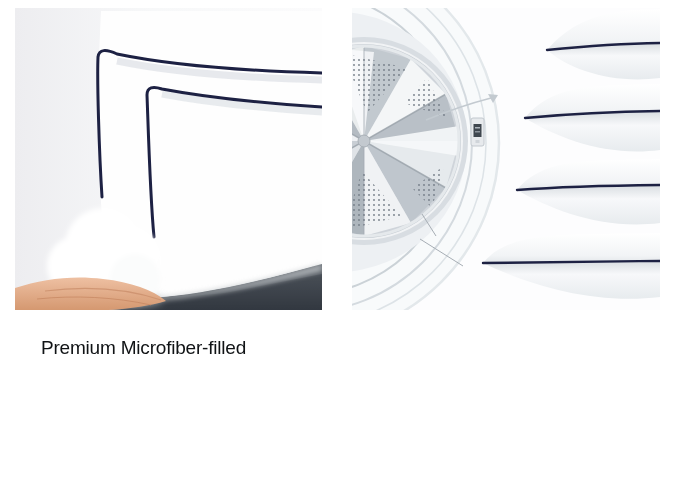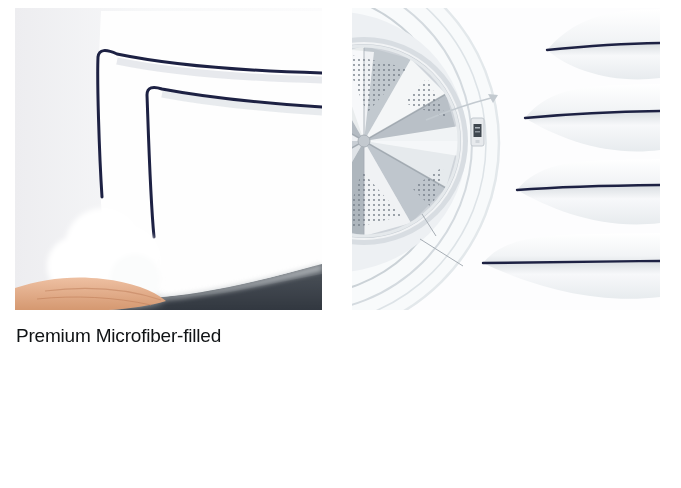--- a/index.html
+++ b/index.html
@@ -7,21 +7,21 @@
     width:681px;height:488px;background:#ffffff;
     font-family:"Liberation Sans", sans-serif;
     -webkit-font-smoothing:antialiased;
     position:relative;overflow:hidden;
   }
   .page{position:absolute;left:0;top:0;width:681px;height:488px;background:#fff;}
   .photo{position:absolute;top:8px;height:302px;overflow:hidden;}
   .photo svg{display:block;}
   .photo-left{left:15px;width:307px;}
   .photo-right{left:352px;width:308px;}
-  .caption{position:absolute;top:324px;}
+  .caption{position:absolute;top:336px;margin-left:25px;}
   .caption-left{left:16px;width:322px;}
   .caption-right{left:360px;width:316px;}
   .caption h2{
     margin:0 0 9px 0;
     font-size:19px;line-height:24px;font-weight:400;
     color:#101315;letter-spacing:-0.2px;
   }
   .caption p{
     margin:0;
     font-size:13px;line-height:19.7px;font-weight:400;

